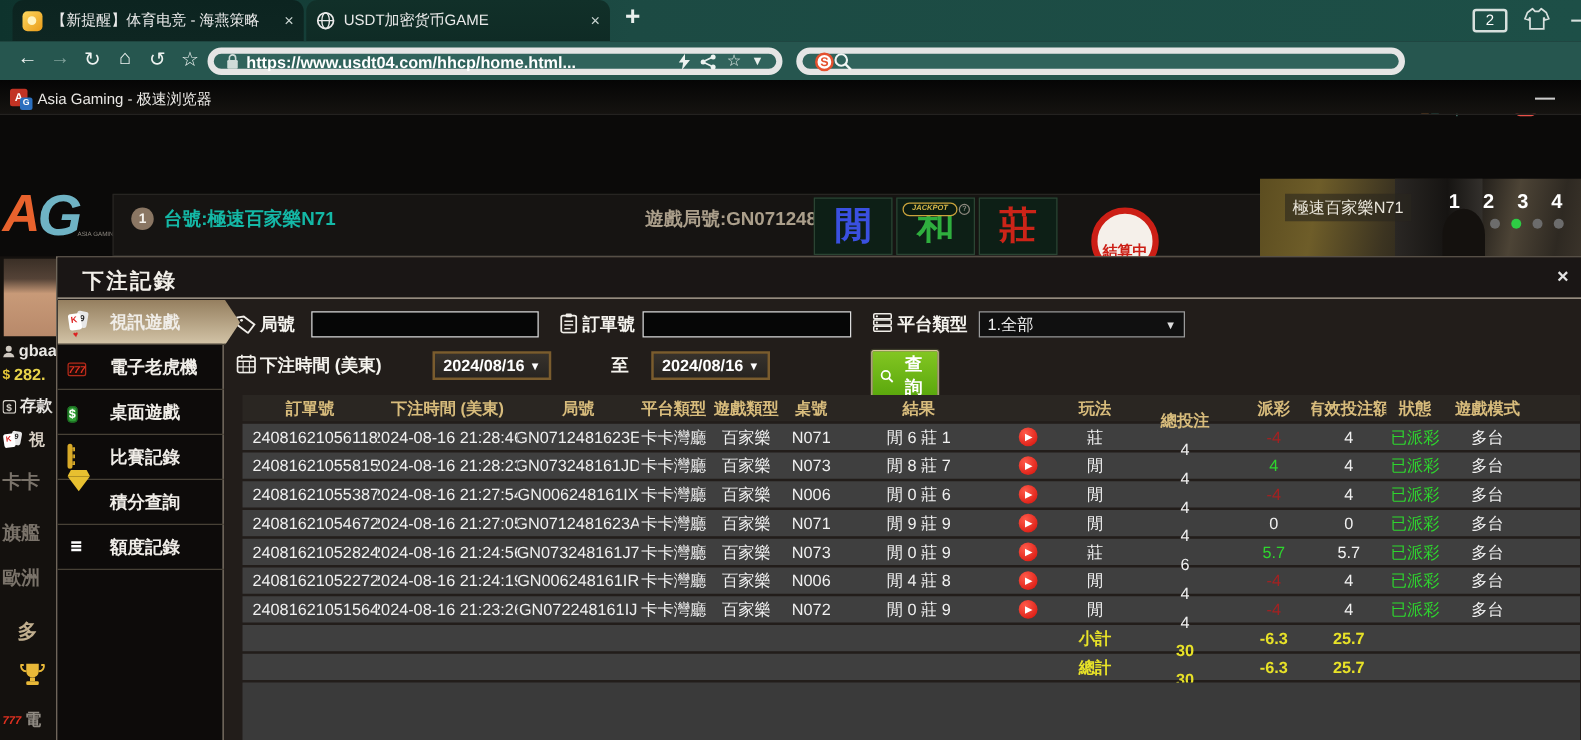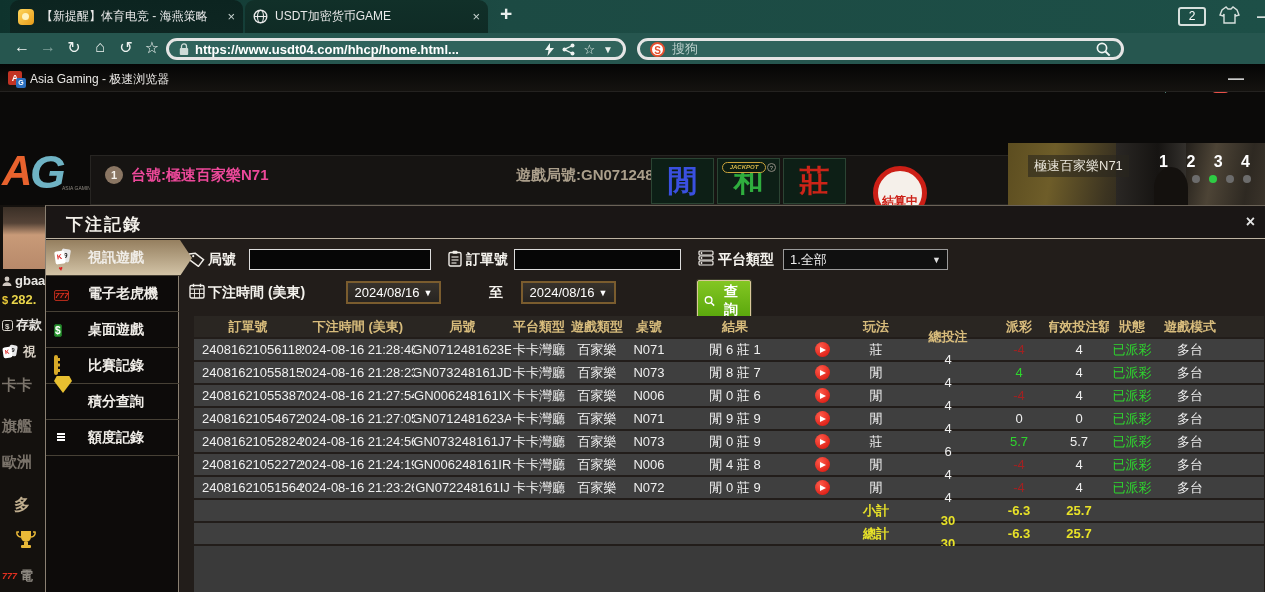--- a/index.html
+++ b/index.html
@@ -19,21 +19,21 @@
   .newtab{position:absolute;left:500px;top:2px;color:#e9efed;font-size:21px;font-weight:bold;cursor:pointer;}
   .tabcount{position:absolute;left:1178px;top:7px;width:28px;height:19px;border:2px solid #d7e0dd;border-radius:3px;
     color:#fff;font-size:12px;text-align:center;line-height:15px;}
   .shirt{position:absolute;left:1219px;top:6px;}
   .win-dash{position:absolute;color:#d7e0dd;font-weight:bold;}
 
   
   .navbar{position:absolute;left:0;top:33px;width:1265px;height:31px;background:#26564f;}
   .navico{position:absolute;top:5px;color:#eef3f1;font-size:16px;width:20px;text-align:center;cursor:pointer;}
   .dim{color:#7fa09a;}
-  .pill{position:absolute;top:5px;height:22px;border-radius:11px;background:#30635c;border:3px solid #e5e5e5;
+  .pill{position:absolute;top:5px;height:22px;border-radius:11px;background:#30635c;border:5px solid #e5e5e5;
     display:flex;align-items:center;padding:0 10px;color:#d6e2df;font-size:13px;}
   .urlpill{left:166px;width:460px;}
   .urltext{white-space:nowrap;overflow:hidden;margin-left:6px;flex:1;}
   .urltext b{color:#ffffff;}
   .pill .rico{margin-left:8px;flex:none;color:#e8efec;font-size:13px;cursor:pointer;}
   .searchpill{left:637px;width:487px;}
   .sogou{width:15px;height:15px;border-radius:50%;background:#fff;border:2px solid #e5502e;color:#e5502e;
     font-size:10px;font-weight:bold;text-align:center;line-height:14px;flex:none;}
   .searchtext{margin-left:7px;color:#b9cdc9;flex:1;}
   .grid4{position:absolute;left:1137px;top:44px;width:15px;height:15px;display:grid;grid-template-columns:6px 6px;grid-gap:2px;cursor:pointer;}
@@ -58,21 +58,21 @@
   .agpill b{color:#f2f0ec;}
 
   
   .aglogo{position:absolute;left:2px;top:145px;width:88px;height:58px;}
   .aglogo .la{position:absolute;left:0;top:2px;font-size:42px;font-weight:bold;color:#e8622d;font-style:italic;}
   .aglogo .lg{position:absolute;left:28px;top:0px;font-size:46px;font-weight:bold;color:#6fb3c4;font-style:italic;}
   .aglogo .lsub{position:absolute;left:60px;top:40px;font-size:5px;color:#8f8a82;white-space:nowrap;}
   .gamehdr{position:absolute;left:90px;top:155px;width:940px;height:50px;background:#161412;border:1px solid #272522;}
   .seat{position:absolute;left:14px;top:10px;width:18px;height:18px;border-radius:50%;background:#8a7663;color:#f5f2ec;
     font-size:11px;font-weight:bold;text-align:center;line-height:18px;}
-  .tname{position:absolute;left:40px;top:10px;color:#ec4899;font-size:15px;font-weight:bold;}
+  .tname{position:absolute;left:40px;top:10px;color:#14b8a6;font-size:15px;font-weight:bold;}
   .rname{position:absolute;left:425px;top:10px;color:#ab9f8b;font-size:15px;font-weight:bold;}
   .zone{position:absolute;top:2px;width:63px;height:46px;background:#0d1f16;border:1px solid #2b4433;text-align:center;}
   .zone .bigch{font-size:30px;font-weight:bold;line-height:44px;}
   .zch-p{color:#3a50e0;} .zch-t{color:#2fae3e;line-height:56px;font-size:26px;} .zch-b{color:#cc2418;}
   .jpill{position:absolute;left:4px;top:3px;width:44px;height:11px;border:1px solid #caa33c;border-radius:6px;
     color:#d8b84a;font-size:6px;font-weight:bold;line-height:9px;text-align:center;font-style:italic;background:#0c1c12;}
   .jq{position:absolute;right:3px;top:4px;width:9px;height:9px;border:1px solid #8f8a80;border-radius:50%;color:#b5b0a6;
     font-size:6px;line-height:8px;text-align:center;}
   .settle{position:absolute;left:782px;top:10px;width:54px;height:54px;border-radius:50%;background:#f5f0ea;border:5px solid #cc1f16;
     text-align:center;}
@@ -125,21 +125,21 @@
   .docic::after{content:"";position:absolute;left:3px;top:4px;width:8px;height:1.5px;background:#fff;box-shadow:0 3px 0 #fff,0 6px 0 #fff;}
 
   .mcontent{position:absolute;left:134px;top:33px;width:1086px;height:354px;}
   .flabel{position:absolute;color:#f5f3ee;font-size:14px;font-weight:bold;}
   .fico{position:absolute;}
   .finput{position:absolute;height:21px;background:#060606;border:1px solid #dcdcdc;color:#eee;font-size:12px;padding:0 5px;}
   .fselect{position:absolute;height:21px;background:#101010;border:1px solid #9a9a9a;color:#f0f0f0;font-size:13px;
     display:flex;align-items:center;padding:0 6px;cursor:pointer;}
   .fselect .car{margin-left:auto;font-size:9px;color:#ddd;}
   .datebtn{position:absolute;height:23px;background:linear-gradient(180deg,#37322c,#272421);border:2px solid #7a5c2e;
-    color:#fff;font-size:13px;font-weight:normal;display:flex;align-items:center;justify-content:center;gap:4px;cursor:pointer;}
+    color:#fff;font-size:13px;font-weight:bold;display:flex;align-items:center;justify-content:center;gap:4px;cursor:pointer;}
   .datebtn .car{font-size:9px;}
   .querybtn{position:absolute;height:41px;width:54px;background:linear-gradient(180deg,#83c622,#57a50b);
     border:1px solid #d9c79a;border-radius:2px;color:#fff;font-size:14px;font-weight:bold;
     display:flex;align-items:center;justify-content:center;gap:3px;cursor:pointer;box-shadow:0 0 0 1px #3a3a28;}
 
   
   .btable{position:absolute;left:14px;top:77px;width:1070px;}
   .trow{display:flex;height:21px;background:#3f3f3f;margin-bottom:2px;align-items:center;color:#f0f0f0;font-size:13px;}
   .thead{background:#2a2622;color:#d8bc7c;font-weight:bold;}
   .cell{display:flex;align-items:center;justify-content:center;height:21px;flex:none;white-space:nowrap;overflow:hidden;}
@@ -220,21 +220,20 @@
             <line x1="4" y1="5.6" x2="9" y2="3.2" stroke="#eef3f1" stroke-width="1.2"></line>
             <line x1="4" y1="7.4" x2="9" y2="9.8" stroke="#eef3f1" stroke-width="1.2"></line>
           </svg>
       </span>
       <span class="rico">☆</span>
       <span class="rico" style="font-size:10px;">▼</span>
     </div>
 
     <div class="pill searchpill">
       <span class="sogou">S</span>
-      <span class="searchtext">搜狗</span>
       <span>
         <svg width="15" height="15" viewBox="0 0 15 15">
             <circle cx="6" cy="6" r="4.6" fill="none" stroke="#f2f6f4" stroke-width="1.7"></circle>
             <line x1="9.5" y1="9.5" x2="13.7" y2="13.7" stroke="#f2f6f4" stroke-width="1.9"></line>
           </svg>
       </span>
     </div>
 
     <div class="grid4">
       <i style="background:#e05548;"></i>

